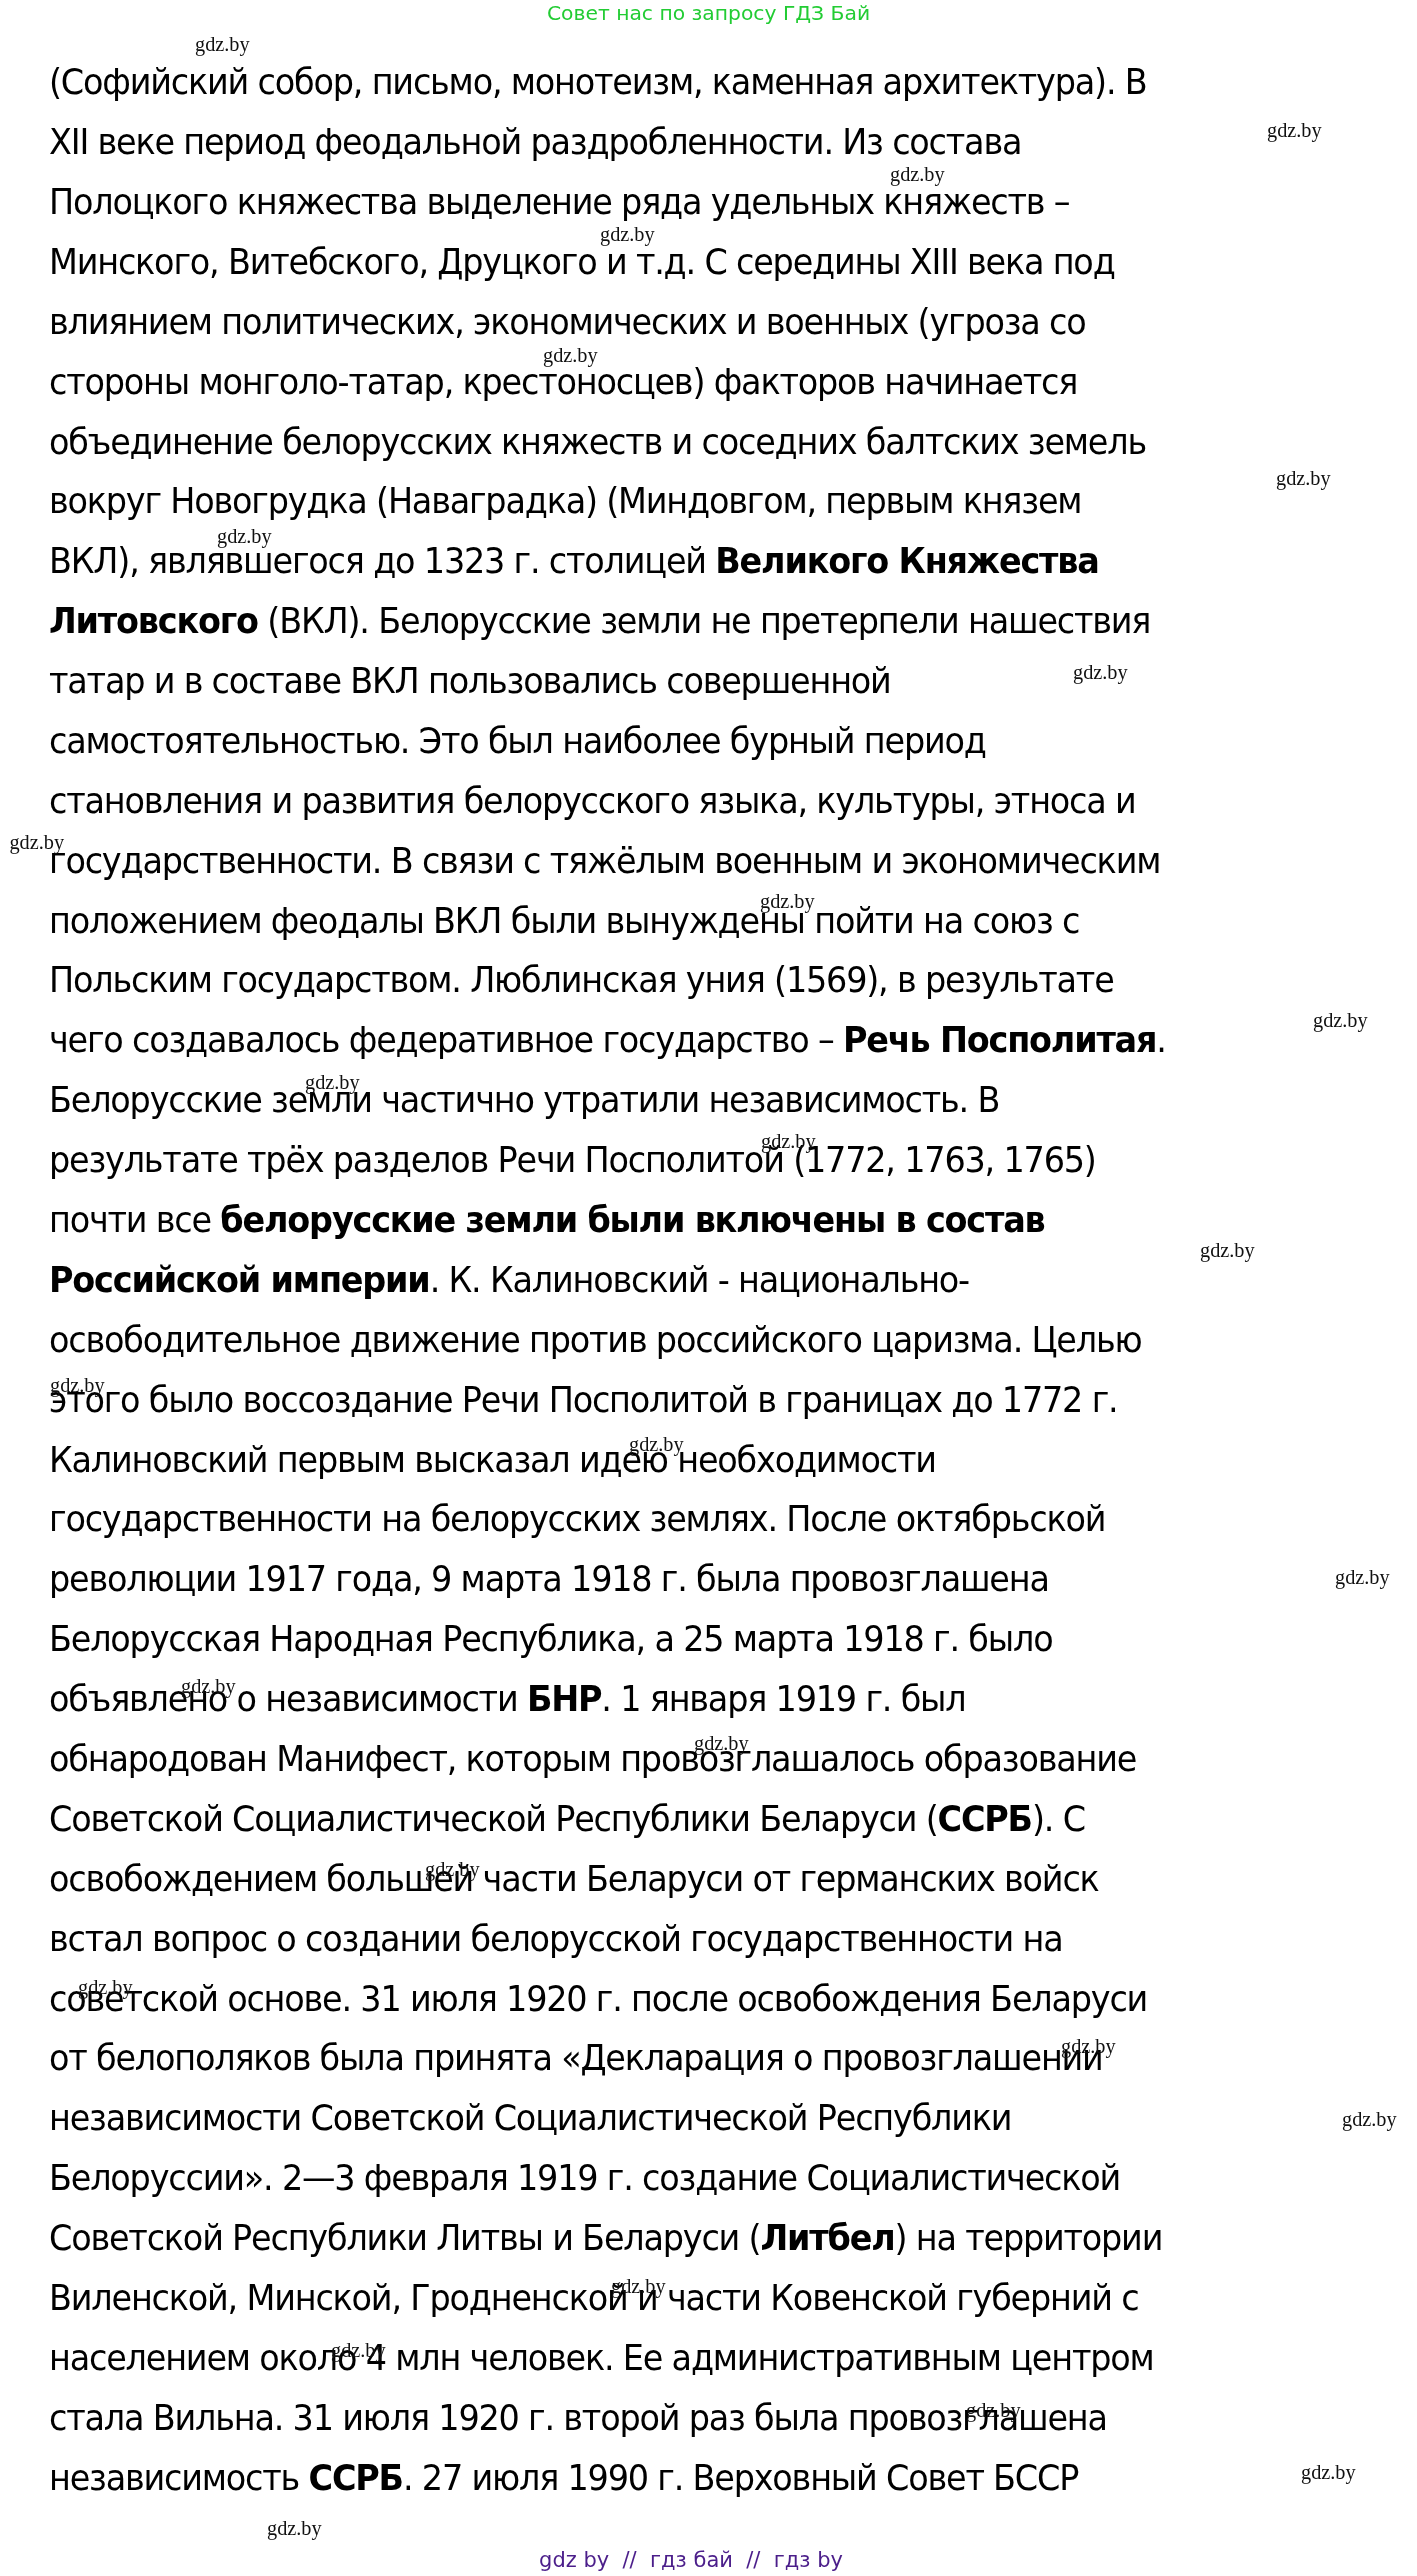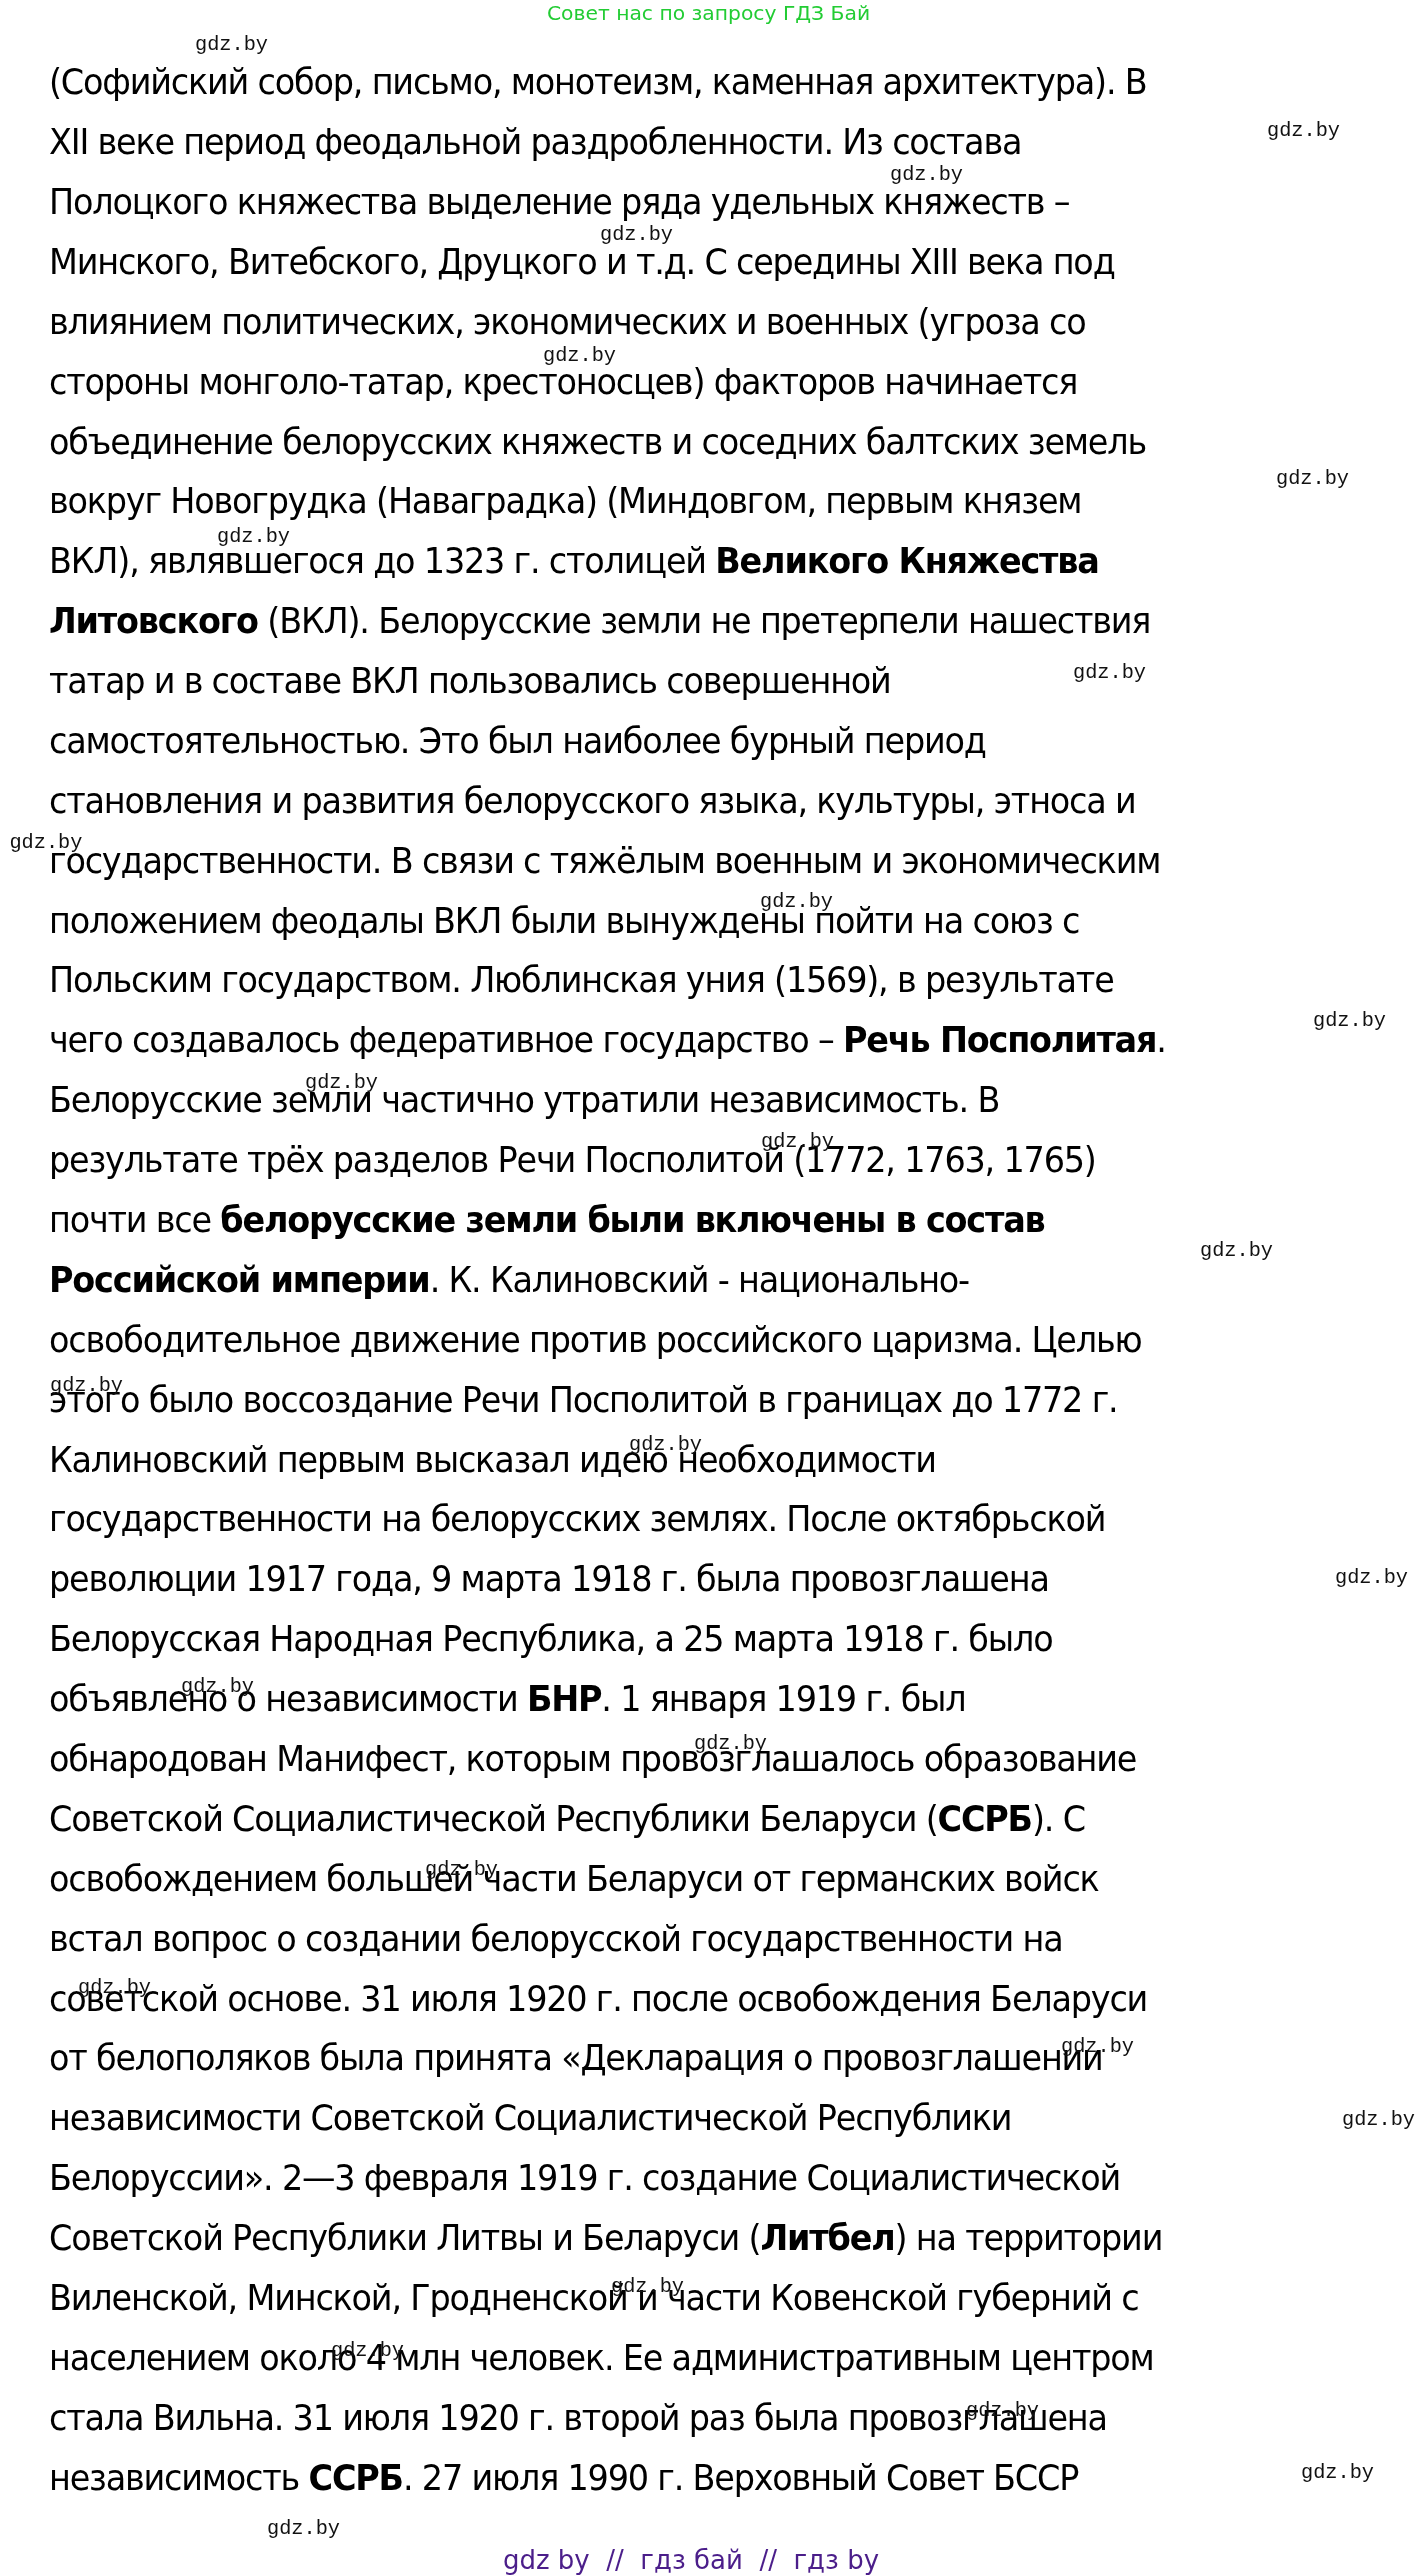--- a/index.html
+++ b/index.html
@@ -25,21 +25,21 @@
       line-height: 26.6px;
       color: #22cc33;
       font-family: "DejaVu Sans", sans-serif;
     }
     .footer {
       position: absolute;
       top: 2547px;
       left: 0;
       width: 1382px;
       text-align: center;
-      font-size: 26px;
+      font-size: 21px;
       line-height: 26.6px;
       color: #4b1e8a;
       font-family: "DejaVu Sans", sans-serif;
       white-space: pre;
     }
     .doc-line {
       position: absolute;
       left: 49px;
       font-size: 36px;
       line-height: 44px;
@@ -51,21 +51,21 @@
       transform: scaleX(0.93);
     }
     .doc-line b {
       font-weight: bold;
     }
     .wm {
       position: absolute;
       font-size: 20.3px;
       line-height: 23.5px;
       color: #111111;
-      font-family: Liberation Mono, monospace;
+      font-family: Liberation Serif, serif;
       white-space: nowrap;
     }
   </style>
 </head>
 <body>
 
 <div class="header">Совет нас по запросу ГДЗ Бай</div>
 
 <div id="doc">
     <div class="doc-line" style="top: 60px;"><span>(Софийский собор, письмо, монотеизм, каменная архитектура). В</span></div>

